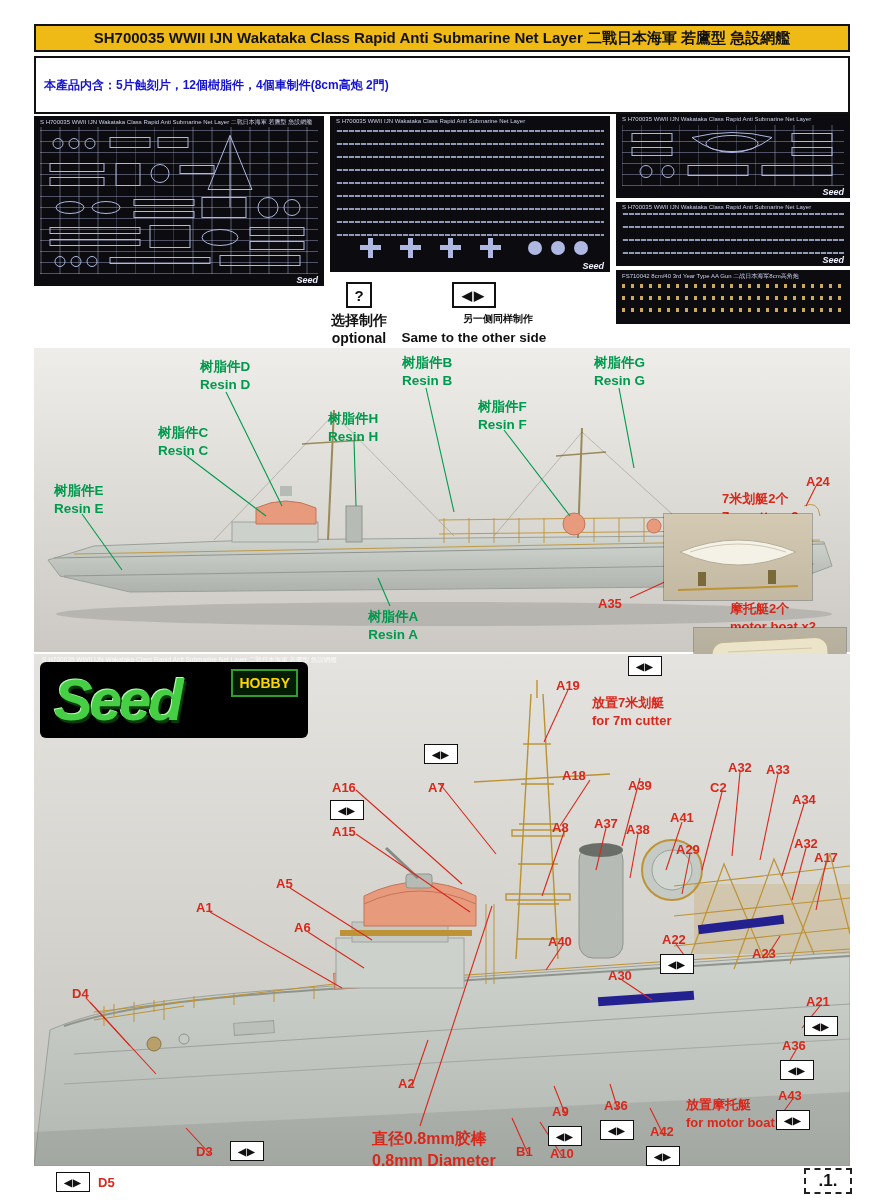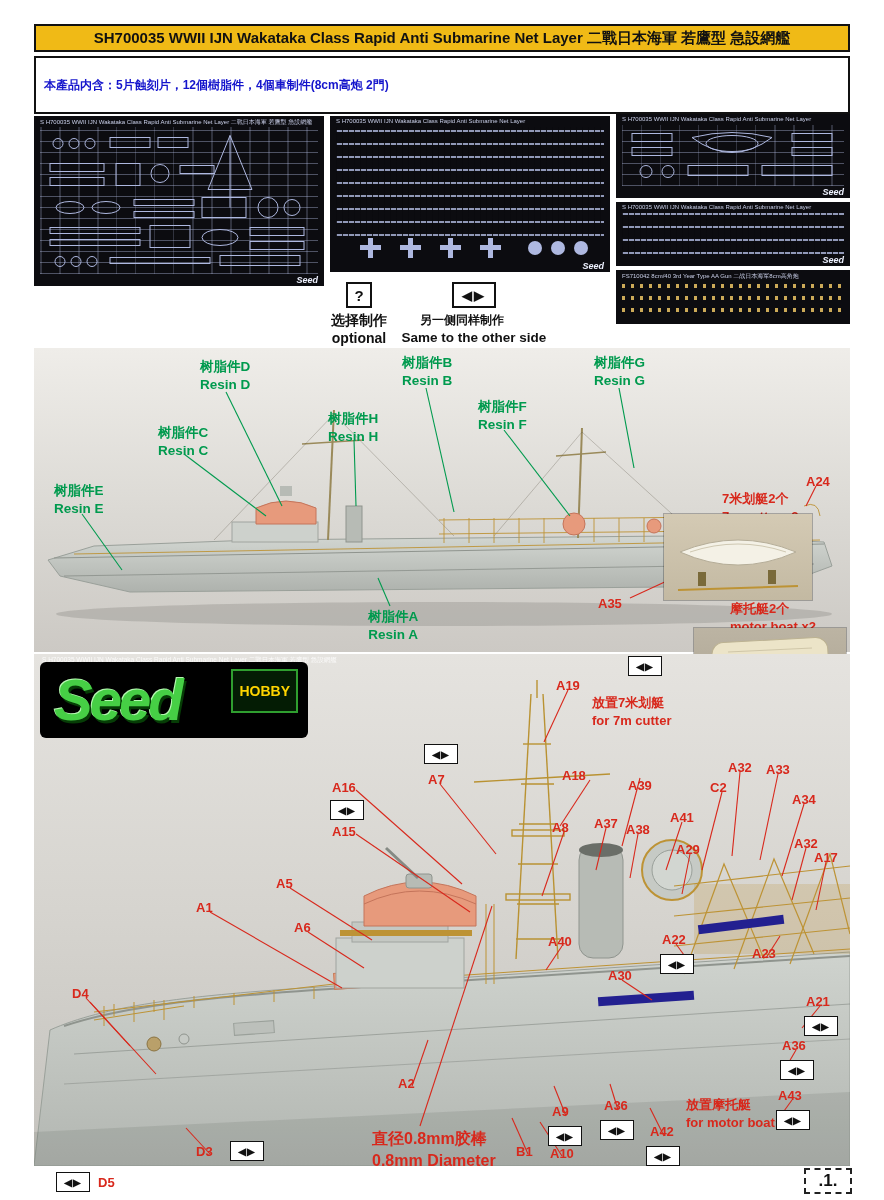--- a/index.html
+++ b/index.html
@@ -42,21 +42,21 @@
   .rl{position:absolute;color:var(--red);font-weight:bold;font-size:13px;white-space:nowrap}
   .gl{position:absolute;color:var(--green);font-weight:bold;font-size:13.5px;text-align:center;line-height:1.3;white-space:nowrap}
   .note{position:absolute;color:var(--red);font-weight:bold;font-size:13px;line-height:1.35;white-space:nowrap}
   .mir{position:absolute;width:34px;height:20px;background:#fff;border:1.5px solid #111;display:flex;
     align-items:center;justify-content:center;font-size:10px;letter-spacing:1px;color:#111;font-weight:bold}
 
   .seed-logo{position:absolute;left:6px;top:8px;width:268px;height:76px;background:#000;border-radius:6px;overflow:hidden}
   .seed-word{position:absolute;left:14px;top:0px;font-size:58px;font-weight:bold;font-style:italic;
     color:#46cf45;text-shadow:2px 3px 0 #063d06,-1px -1px 0 #b4f7b0;letter-spacing:-3px;line-height:76px}
   .hobby{position:absolute;right:10px;top:7px;color:#ffd400;font-size:14px;font-weight:bold;
-    border:2px solid #2f9e2f;padding:12px 6px;background:#041c04}
+    border:2px solid #2f9e2f;padding:4px 6px;background:#041c04}
 
   .inset{position:absolute;box-shadow:0 0 0 1px rgba(0,0,0,.25)}
   .inset-cutter{background:linear-gradient(180deg,#d4cab4,#c3b9a2)}
   .inset-motor{background:linear-gradient(180deg,#bcb4a3,#a9a190)}
 
   .pageno{position:absolute;left:804px;top:1168px;width:48px;height:26px;border:2px dashed #222;
     display:flex;align-items:center;justify-content:center;font-weight:bold;font-size:17px;background:#fff}
 </style>
 </head>
 <body>
@@ -161,21 +161,21 @@
   <div class="fret" style="left:616px;top:270px;width:234px;height:54px">
     <div class="fret-cap">FS710042 8cm/40 3rd Year Type AA Gun 二战日本海军8cm高角炮</div>
     <div class="parts p-brass"></div>
   </div>
 
   <div class="legend-sym" style="left:346px;top:282px;width:26px;height:26px;font-size:15px">?</div>
   <div class="leg-txt" style="left:318px;top:312px;width:82px;font-size:14px">选择制作</div>
   <div class="leg-txt" style="left:318px;top:330px;width:82px;font-size:14px">optional</div>
 
   <div class="legend-sym" style="left:452px;top:282px;width:44px;height:26px;font-size:13px;letter-spacing:2px">◀▶</div>
-  <div class="leg-txt" style="left:396px;top:312px;width:132px;font-size:12px">另一侧同样制作</div>
+  <div class="leg-txt" style="left:432px;top:312px;width:132px;font-size:10px">另一侧同样制作</div>
   <div class="leg-txt" style="left:392px;top:330px;width:164px;font-size:13.5px">Same to the other side</div>
 
   <div class="photo photo1" style="left:34px;top:348px;width:816px;height:304px">
     <svg class="abs" style="left:0;top:0" width="816" height="304" viewBox="0 0 816 304">
       <defs>
         <linearGradient id="hull1" x1="0" y1="0" x2="0" y2="1">
           <stop offset="0" stop-color="#d2d6d1"></stop>
             <stop offset="1" stop-color="#aeb2ad"></stop>
         </linearGradient>
       </defs>
@@ -427,21 +427,21 @@
       <div class="hobby">HOBBY</div>
     </div>
 
     <div class="rl" style="left:522px;top:24px">A19</div>
     <div class="note" style="left:558px;top:40px">
       <div>放置7米划艇</div>
       <div>for 7m cutter</div>
     </div>
     <div class="mir" style="left:594px;top:2px">◀▶</div>
     <div class="mir" style="left:390px;top:90px">◀▶</div>
-    <div class="rl" style="left:394px;top:118px">A7</div>
+    <div class="rl" style="left:394px;top:126px">A7</div>
     <div class="rl" style="left:298px;top:126px">A16</div>
     <div class="mir" style="left:296px;top:146px">◀▶</div>
     <div class="rl" style="left:298px;top:170px">A15</div>
     <div class="rl" style="left:528px;top:114px">A18</div>
     <div class="rl" style="left:594px;top:124px">A39</div>
     <div class="rl" style="left:676px;top:126px">C2</div>
     <div class="rl" style="left:694px;top:106px">A32</div>
     <div class="rl" style="left:732px;top:108px">A33</div>
     <div class="rl" style="left:758px;top:138px">A34</div>
     <div class="rl" style="left:518px;top:166px">A8</div>

